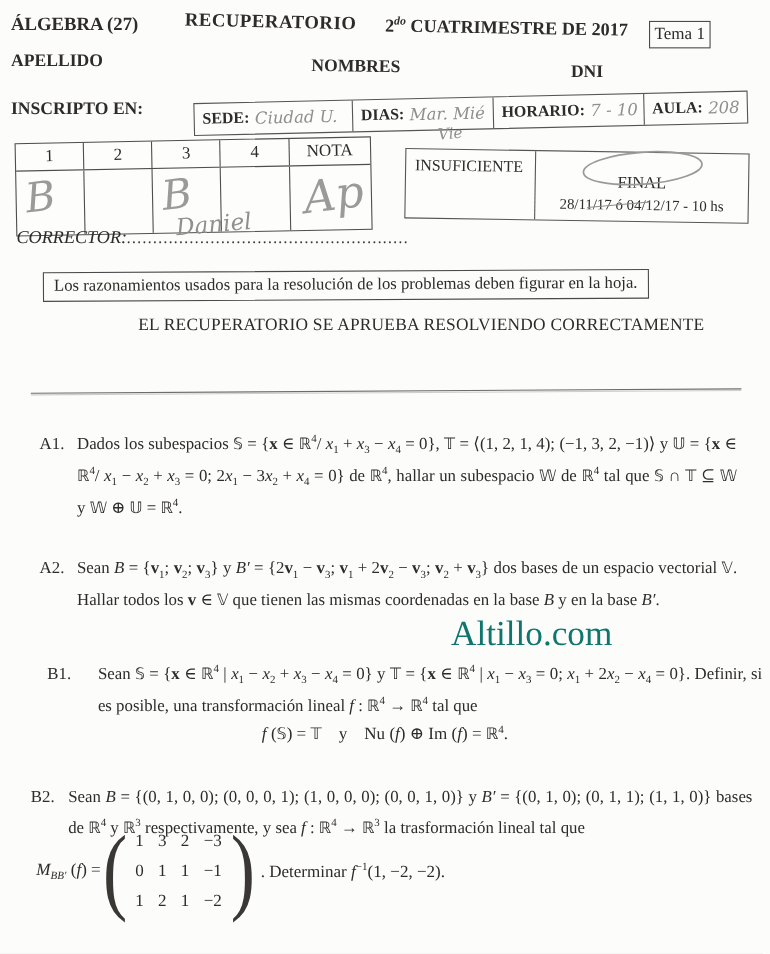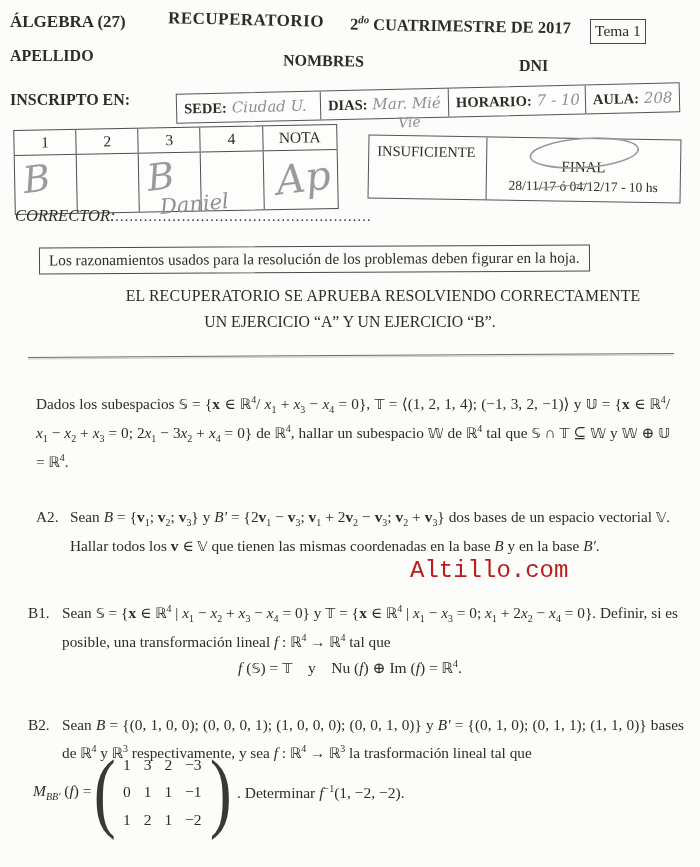--- a/index.html
+++ b/index.html
@@ -58,24 +58,24 @@
   .st1 { left:0; top:287px; width:700px; text-align:center; font-size:15.8px; letter-spacing:0.2px;margin-left:33px; }
   .st2 { left:0; top:313px; width:700px; text-align:center; font-size:15.8px; }
   .rule { left:28px; top:355px; width:646px; border-top:1.8px solid #6f6d6a; transform:rotate(-0.35deg); box-shadow:0 1.5px 0 rgba(120,118,112,0.35); }
 
   
   .prob { display:flex; font-size:15.3px; line-height:1.82; }
   .prob .lbl { width:34px; flex:none; }
   .prob .txt { flex:1; text-align:justify; }
   .p-a1 { left:36px; top:390px; width:634px; }
   .p-a2 { left:36px; top:503px; width:634px; }
-  .p-b1 { left:28px; top:599px; width:650px; }
+  .p-b1 { left:43px; top:599px; width:650px;gap:12px; }
   .p-b2 { left:28px; top:711px; width:656px; }
   .eq-b1 { left:0; top:658px; width:700px; text-align:center; font-size:15.5px; }
-  .watermark { left:410px; top:557px; font-family:Liberation Mono, monospace; font-size:24px; color:#b91c1c; }
+  .watermark { left:410px; top:557px; font-family:Liberation Serif, serif; font-size:32px; color:#0f766e; }
 
   
   .matrix-row { left:33px; top:752px; display:flex; align-items:center; font-size:15.5px; }
   .paren { font-size:88px; font-family:"Liberation Serif", serif; font-weight:normal; color:#3a3835; transform:scaleX(0.75); line-height:0.8; margin:0 -6px; }
   .matrix-grid { display:grid; grid-template-columns:repeat(4, auto); column-gap:13px; row-gap:1px; justify-items:center; padding:0 10px; font-size:15.5px; line-height:1.7; }
   .m-label { margin-right:4px; }
   .determinar { margin-left:8px; }
 </style>
 </head>
 <body>
@@ -152,24 +152,24 @@
       </svg>
       <span class="final-label">FINAL</span>
       <div class="final-date">
         <span>28/11/17 </span><span class="strike">ó 04/</span><span>12/17 - 10 hs</span>
       </div>
     </div>
   </div>
 
   <div class="abs notice">Los razonamientos usados para la resolución de los problemas deben figurar en la hoja.</div>
   <div class="abs st1">EL RECUPERATORIO SE APRUEBA RESOLVIENDO CORRECTAMENTE</div>
-  <div class="abs st2">UN EJERCICIO “A” Y UN EJERCICIO “B”.</div>
   <div class="abs rule"></div>
 
   <div class="abs prob p-a1">
+    <span class="lbl">A1.</span>
     <span class="txt">Dados los subespacios <bb>𝕊</bb> = {<b>x</b> ∈ <bb>ℝ</bb><sup>4</sup>/ <i>x</i><sub>1</sub> + <i>x</i><sub>3</sub> − <i>x</i><sub>4</sub> = 0}, <bb>𝕋</bb> = ⟨(1, 2, 1, 4); (−1, 3, 2, −1)⟩ y <bb>𝕌</bb> = {<b>x</b> ∈ <bb>ℝ</bb><sup>4</sup>/ <i>x</i><sub>1</sub> − <i>x</i><sub>2</sub> + <i>x</i><sub>3</sub> = 0; 2<i>x</i><sub>1</sub> − 3<i>x</i><sub>2</sub> + <i>x</i><sub>4</sub> = 0} de <bb>ℝ</bb><sup>4</sup>, hallar un subespacio <bb>𝕎</bb> de <bb>ℝ</bb><sup>4</sup> tal que <bb>𝕊</bb> ∩ <bb>𝕋</bb> ⊆ <bb>𝕎</bb> y <bb>𝕎</bb> ⊕ <bb>𝕌</bb> = <bb>ℝ</bb><sup>4</sup>.</span>
   </div>
 
   <div class="abs prob p-a2">
     <span class="lbl">A2.</span>
     <span class="txt">Sean <i>B</i> = {<b>v</b><sub>1</sub>; <b>v</b><sub>2</sub>; <b>v</b><sub>3</sub>} y <i>B′</i> = {2<b>v</b><sub>1</sub> − <b>v</b><sub>3</sub>; <b>v</b><sub>1</sub> + 2<b>v</b><sub>2</sub> − <b>v</b><sub>3</sub>; <b>v</b><sub>2</sub> + <b>v</b><sub>3</sub>} dos bases de un espacio vectorial <bb>𝕍</bb>. Hallar todos los <b>v</b> ∈ <bb>𝕍</bb> que tienen las mismas coordenadas en la base <i>B</i> y en la base <i>B′</i>.</span>
   </div>
 
   <div class="abs watermark">Altillo.com</div>
 

